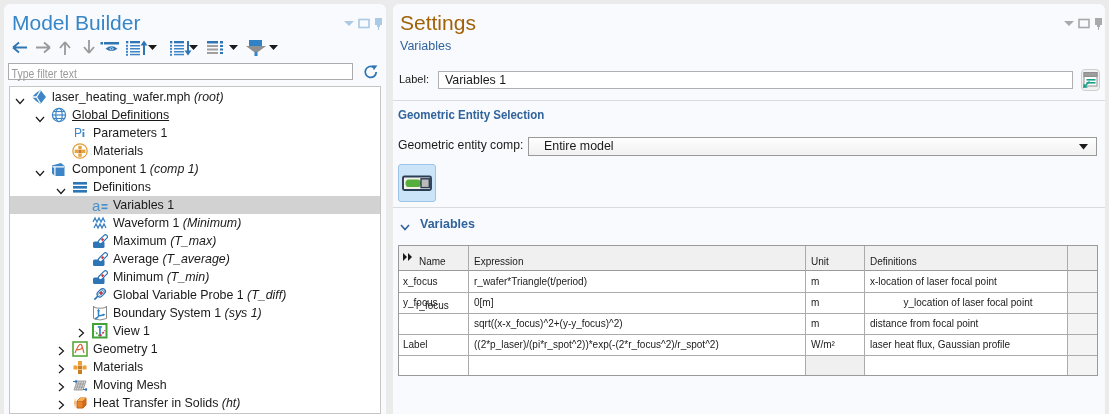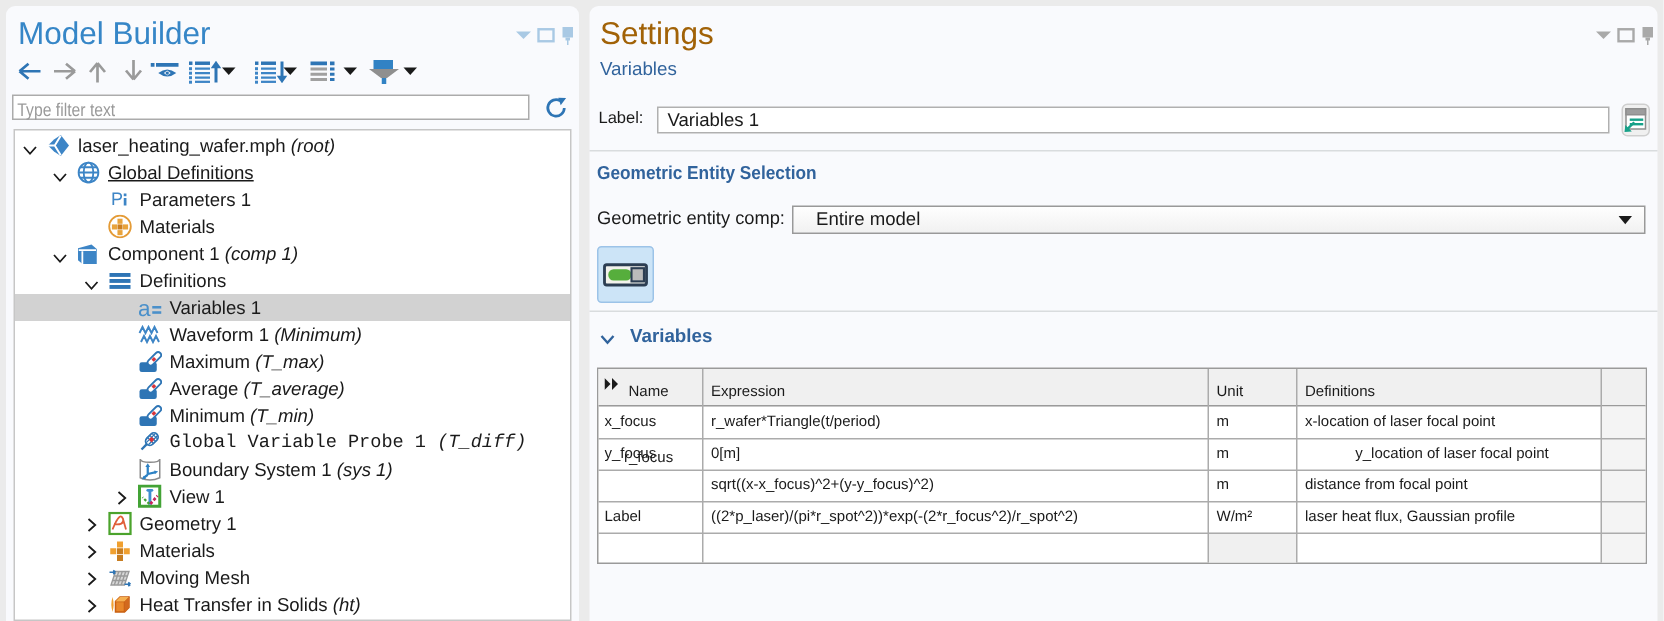--- a/index.html
+++ b/index.html
@@ -192,21 +192,21 @@
       </svg></div>
     <div class="treerow" style="left:113px;top:268px;">Minimum <span class="it">(T_min)</span></div>
     <div class="abs" style="left:92px;top:287px;"><svg width="16" height="16" viewBox="0 0 16 16">
         <g transform="rotate(45 8 7)">
           <rect x="5.2" y="0.5" width="5.6" height="9.5" rx="2.8" fill="#fff" stroke="#2e75b5" stroke-width="1.2"></rect>
           <path d="M5.5,2.5 L10.5,2.5 M5.5,4.5 L10.5,4.5 M5.5,6.5 L10.5,6.5 M7,0.8 L7,9.5 M9,0.8 L9,9.5" stroke="#2e75b5" stroke-width="0.8"></path>
           <rect x="6.8" y="4.3" width="2.6" height="2.6" fill="#d8333a"></rect>
           <rect x="7.2" y="10" width="1.6" height="5" fill="#2e75b5"></rect>
         </g>
       </svg></div>
-    <div class="treerow" style="left:113px;top:286px;font-family:Liberation Mono, monospace;">Global Variable Probe 1 <span class="it">(T_diff)</span></div>
+    <div class="treerow" style="left:113px;top:286px;">Global Variable Probe 1 <span class="it">(T_diff)</span></div>
     <div class="abs" style="left:92px;top:305px;"><svg width="16" height="16" viewBox="0 0 16 16">
         <path d="M1.5,1 L1.5,13.5 Q8,16.5 14.5,13.5 L14.5,1 Q14.5,3.2 8,3.2 Q1.5,3.2 1.5,1 Z" fill="#fff" stroke="#8a8a8a" stroke-width="1"></path>
         <path d="M6.5,5.5 L6.5,11.5 M6.5,11 L12,9.8 M6.5,11.5 L3.5,13.8" stroke="#2e82c4" stroke-width="1.5" fill="none"></path>
         <polygon points="6.5,3.8 4.9,6.3 8.1,6.3" fill="#2e82c4"></polygon>
         <polygon points="13.5,9.4 10.8,8.6 11.2,11 " fill="#2e82c4"></polygon>
         <polygon points="2.5,14.6 5.4,14.2 3.9,12.2" fill="#2e82c4"></polygon>
       </svg></div>
     <div class="treerow" style="left:113px;top:304px;">Boundary System 1 <span class="it">(sys 1)</span></div>
     <div class="abs" style="left:75px;top:325px;"><svg width="12" height="12">
         <path d="M4,2 L8.5,6 L4,10" stroke="#1a1a1a" stroke-width="1.2" fill="none"></path>

